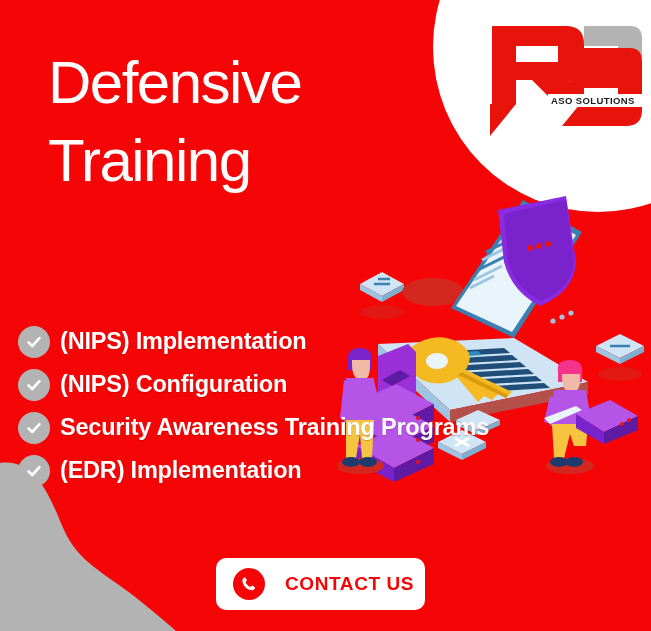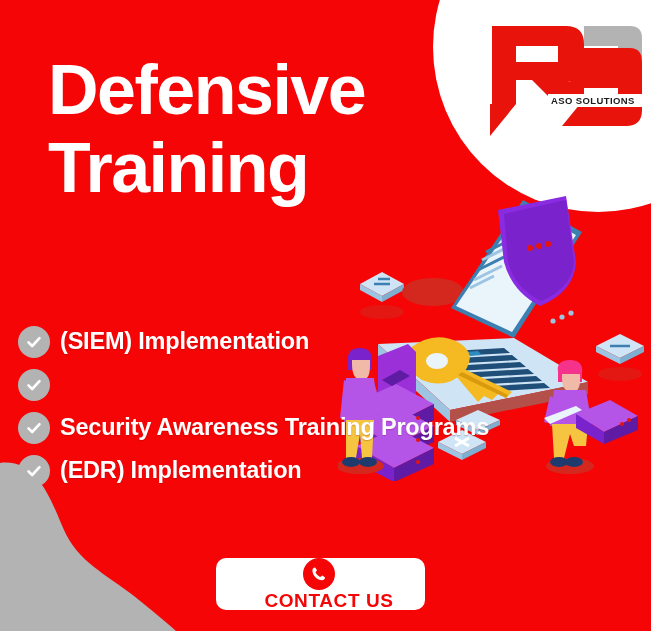--- a/index.html
+++ b/index.html
@@ -49,22 +49,22 @@
     white-space:nowrap;
     z-index:5;
   }
 
   
   .headline{
     position:absolute;
     left:48px; top:4px;
     z-index:6;
     color:#ffffff;
-    font-size:70px;
-    font-weight:700;
+    font-size:60px;
+    font-weight:400;
     line-height:78px;
     letter-spacing:-1.5px;
   }
   .headline .l2{display:block;}
 
   
   .illustration{
     position:absolute;
     left:338px; top:196px;
     width:313px; height:285px;
@@ -109,21 +109,20 @@
     background:#ffffff;
     border:none;
     border-radius:10px;
     display:flex;
     align-items:center;
     padding:0 0 0 17px;
     box-sizing:border-box;
     cursor:pointer;
     z-index:6;
     font-family:inherit;
-    flex-direction:column;
   }
   .phone-circle{
     flex:0 0 auto;
     width:32px;height:32px;
     border-radius:50%;
     background:#F50505;
     display:flex;align-items:center;justify-content:center;
     margin-right:20px;
   }
   .cta-label{
@@ -287,28 +286,29 @@
     </g>
   </svg>
 
   <ul class="feature-list">
     <li class="feature-item">
       <span class="check-badge">
         <svg width="20" height="20" viewBox="0 0 20 20" aria-hidden="true">
           <path d="M4.5,10.3 L8.2,14 L15.5,6.2" fill="none" stroke="#FFFFFF" stroke-width="2.6" stroke-linecap="round" stroke-linejoin="round"></path>
         </svg>
       </span>
-      <span class="feature-label">(SIEM) Implementation</span>
+      <span class="feature-label">(NIPS) Implementation</span>
     </li>
     <li class="feature-item">
       <span class="check-badge">
         <svg width="20" height="20" viewBox="0 0 20 20" aria-hidden="true">
           <path d="M4.5,10.3 L8.2,14 L15.5,6.2" fill="none" stroke="#FFFFFF" stroke-width="2.6" stroke-linecap="round" stroke-linejoin="round"></path>
         </svg>
       </span>
+      <span class="feature-label">(NIPS) Configuration</span>
     </li>
     <li class="feature-item">
       <span class="check-badge">
         <svg width="20" height="20" viewBox="0 0 20 20" aria-hidden="true">
           <path d="M4.5,10.3 L8.2,14 L15.5,6.2" fill="none" stroke="#FFFFFF" stroke-width="2.6" stroke-linecap="round" stroke-linejoin="round"></path>
         </svg>
       </span>
       <span class="feature-label">Security Awareness Training Programs</span>
     </li>
     <li class="feature-item">

